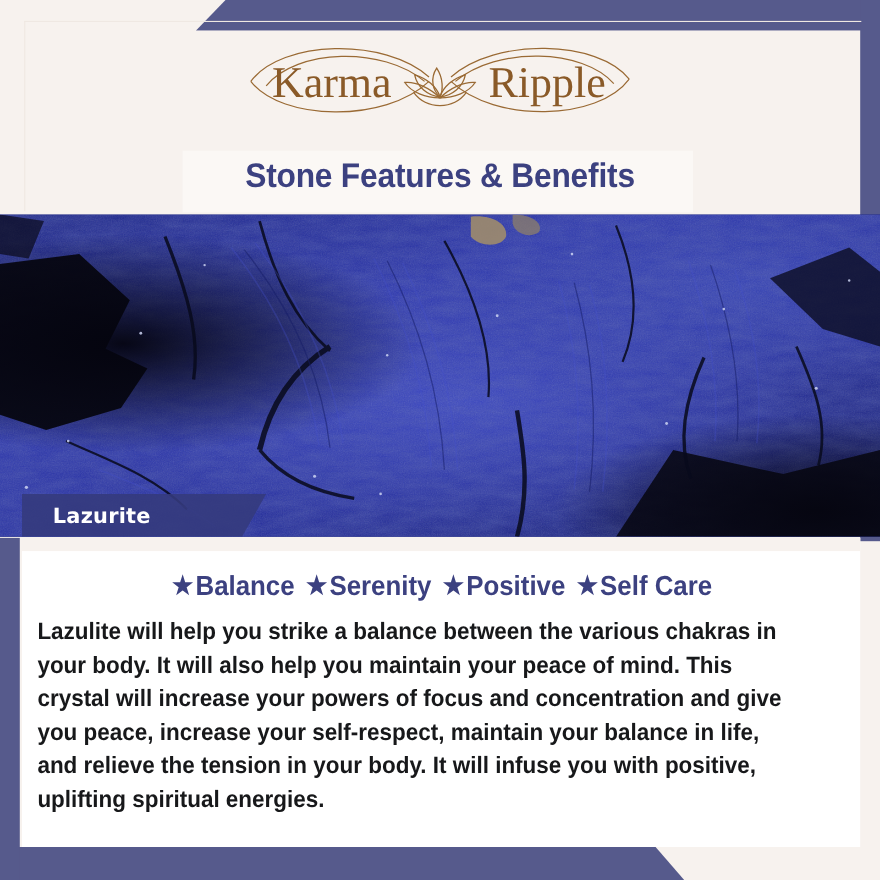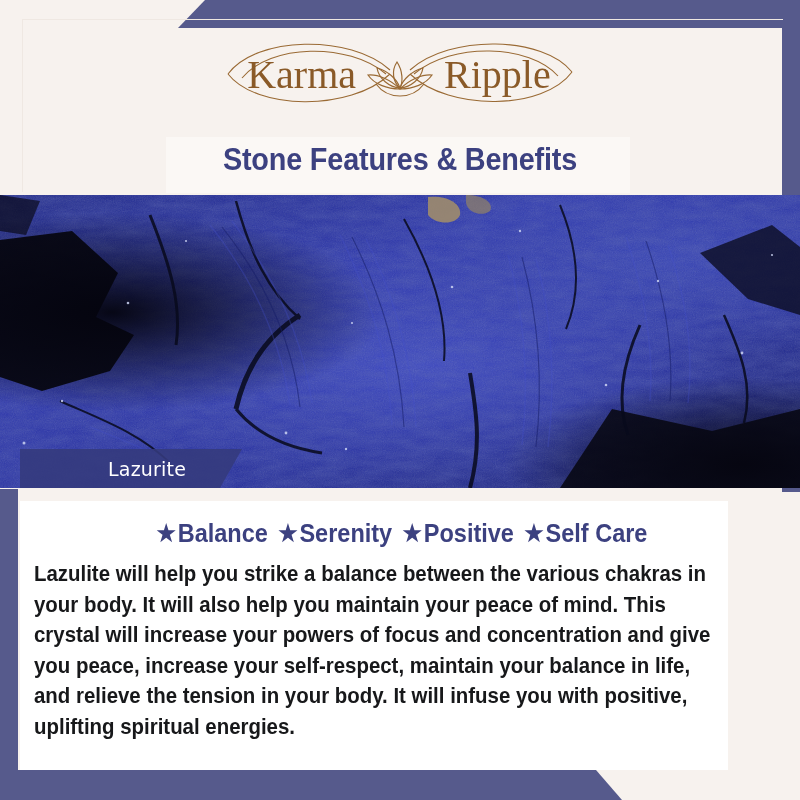--- a/index.html
+++ b/index.html
@@ -123,34 +123,34 @@
     left: 20px;
     top: 449px;
     width: 222px;
     height: 39px;
     background: rgba(52, 58, 124, 0.88);
     clip-path: polygon(0 0, 222px 0, 200px 39px, 0 39px);
     display: flex;
     align-items: center;
   }
   #stone-banner-label {
-    margin-left: 88px;
+    margin-left: 28px;
     color: #ffffff;
     font-family: "DejaVu Sans", sans-serif;
-    font-weight: normal;
+    font-weight: bold;
     font-size: 19px;
     letter-spacing: 0.2px;
   }
 
   
   #content-panel {
     position: absolute;
     left: 20px;
     top: 489px;
-    width: 708px;
+    width: 762px;
     height: 281px;
     background: #ffffff;
   }
   #content-top-strip {
     position: absolute;
     left: 0;
     top: 0;
     width: 762px;
     height: 12px;
     background: #f7f2ee;

